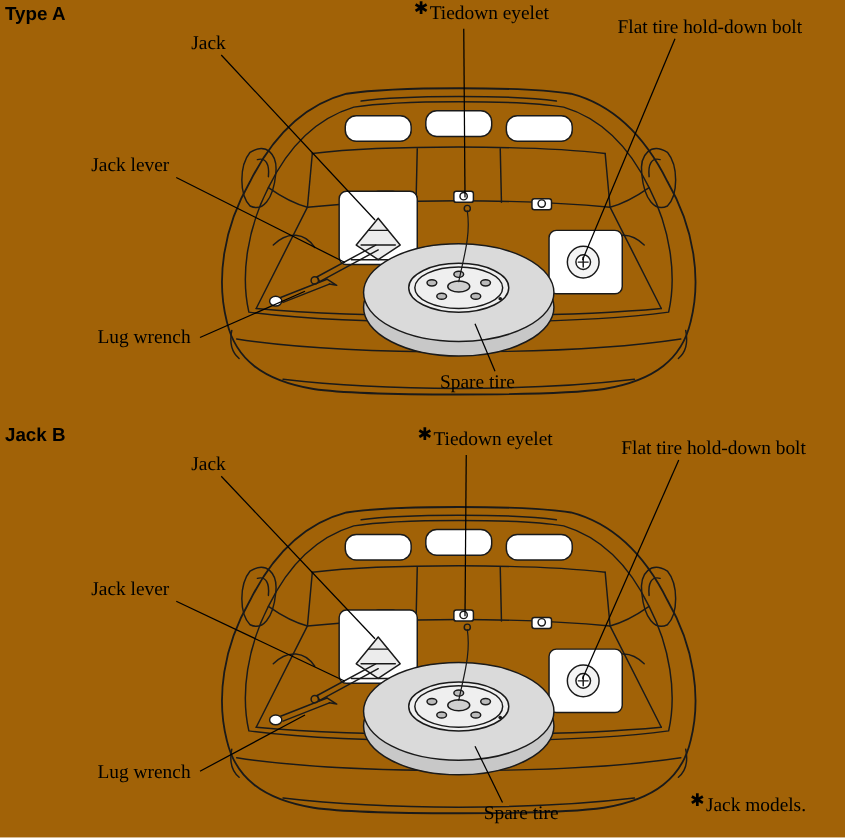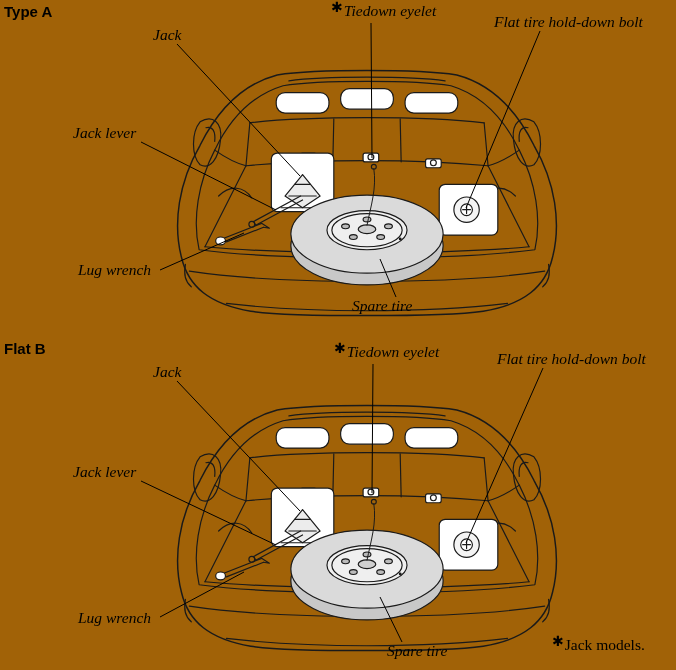--- a/index.html
+++ b/index.html
@@ -8,21 +8,21 @@
     font-family:"Liberation Serif", serif;color:#000;overflow:hidden;
   }
   .diagram{position:absolute;left:0;width:676px;}
   #diagram-a{top:0;height:337px;}
   #diagram-b{top:337px;height:333px;}
   .art{position:absolute;left:0;top:0;}
   .type-label{
     position:absolute;left:4px;top:3px;
     font-family:"Liberation Sans", sans-serif;font-weight:bold;font-size:15px;
   }
-  .lbl{position:absolute;font-size:15.5px;line-height:1.15;white-space:nowrap;font-style:italic;}
+  .lbl{position:absolute;font-size:15.5px;line-height:1.15;white-space:nowrap;}
   .ast{font-weight:bold;font-size:14px;position:relative;top:-4px;margin-right:1px;font-family:"DejaVu Sans", sans-serif;}
   .footnote{position:absolute;font-size:15.5px;white-space:nowrap;}
   
   #diagram-a .lbl-jack{left:153px;top:26px;}
   #diagram-a .lbl-tiedown{left:331px;top:2px;}
   #diagram-a .lbl-bolt{left:494px;top:13px;}
   #diagram-a .lbl-lever{left:73px;top:124px;}
   #diagram-a .lbl-wrench{left:78px;top:261px;}
   #diagram-a .lbl-spare{left:352px;top:297px;}
   
@@ -174,21 +174,21 @@
       <use href="#car-art" x="162" y="28" width="410" height="293"></use>
       <g>
         <line class="leader" x1="177" y1="44" x2="300" y2="174"></line>
         <line class="leader" x1="373" y1="27" x2="372" y2="156"></line>
         <line class="leader" x1="543" y1="31" x2="466" y2="206"></line>
         <line class="leader" x1="141" y1="144" x2="276" y2="208"></line>
         <line class="leader" x1="160" y1="280" x2="244" y2="235"></line>
         <line class="leader" x1="402" y1="305" x2="380" y2="260"></line>
       </g>
     </svg>
-    <div class="type-label">Flat B</div>
+    <div class="type-label">Jack B</div>
     <div class="lbl lbl-jack">Jack</div>
     <div class="lbl lbl-tiedown"><span class="ast">✱</span><span>Tiedown eyelet</span></div>
     <div class="lbl lbl-bolt">Flat tire hold-down bolt</div>
     <div class="lbl lbl-lever">Jack lever</div>
     <div class="lbl lbl-wrench">Lug wrench</div>
     <div class="lbl lbl-spare">Spare tire</div>
     <div class="footnote"><span class="ast">✱</span><span>Jack models.</span></div>
   </section>
 
 </div>

